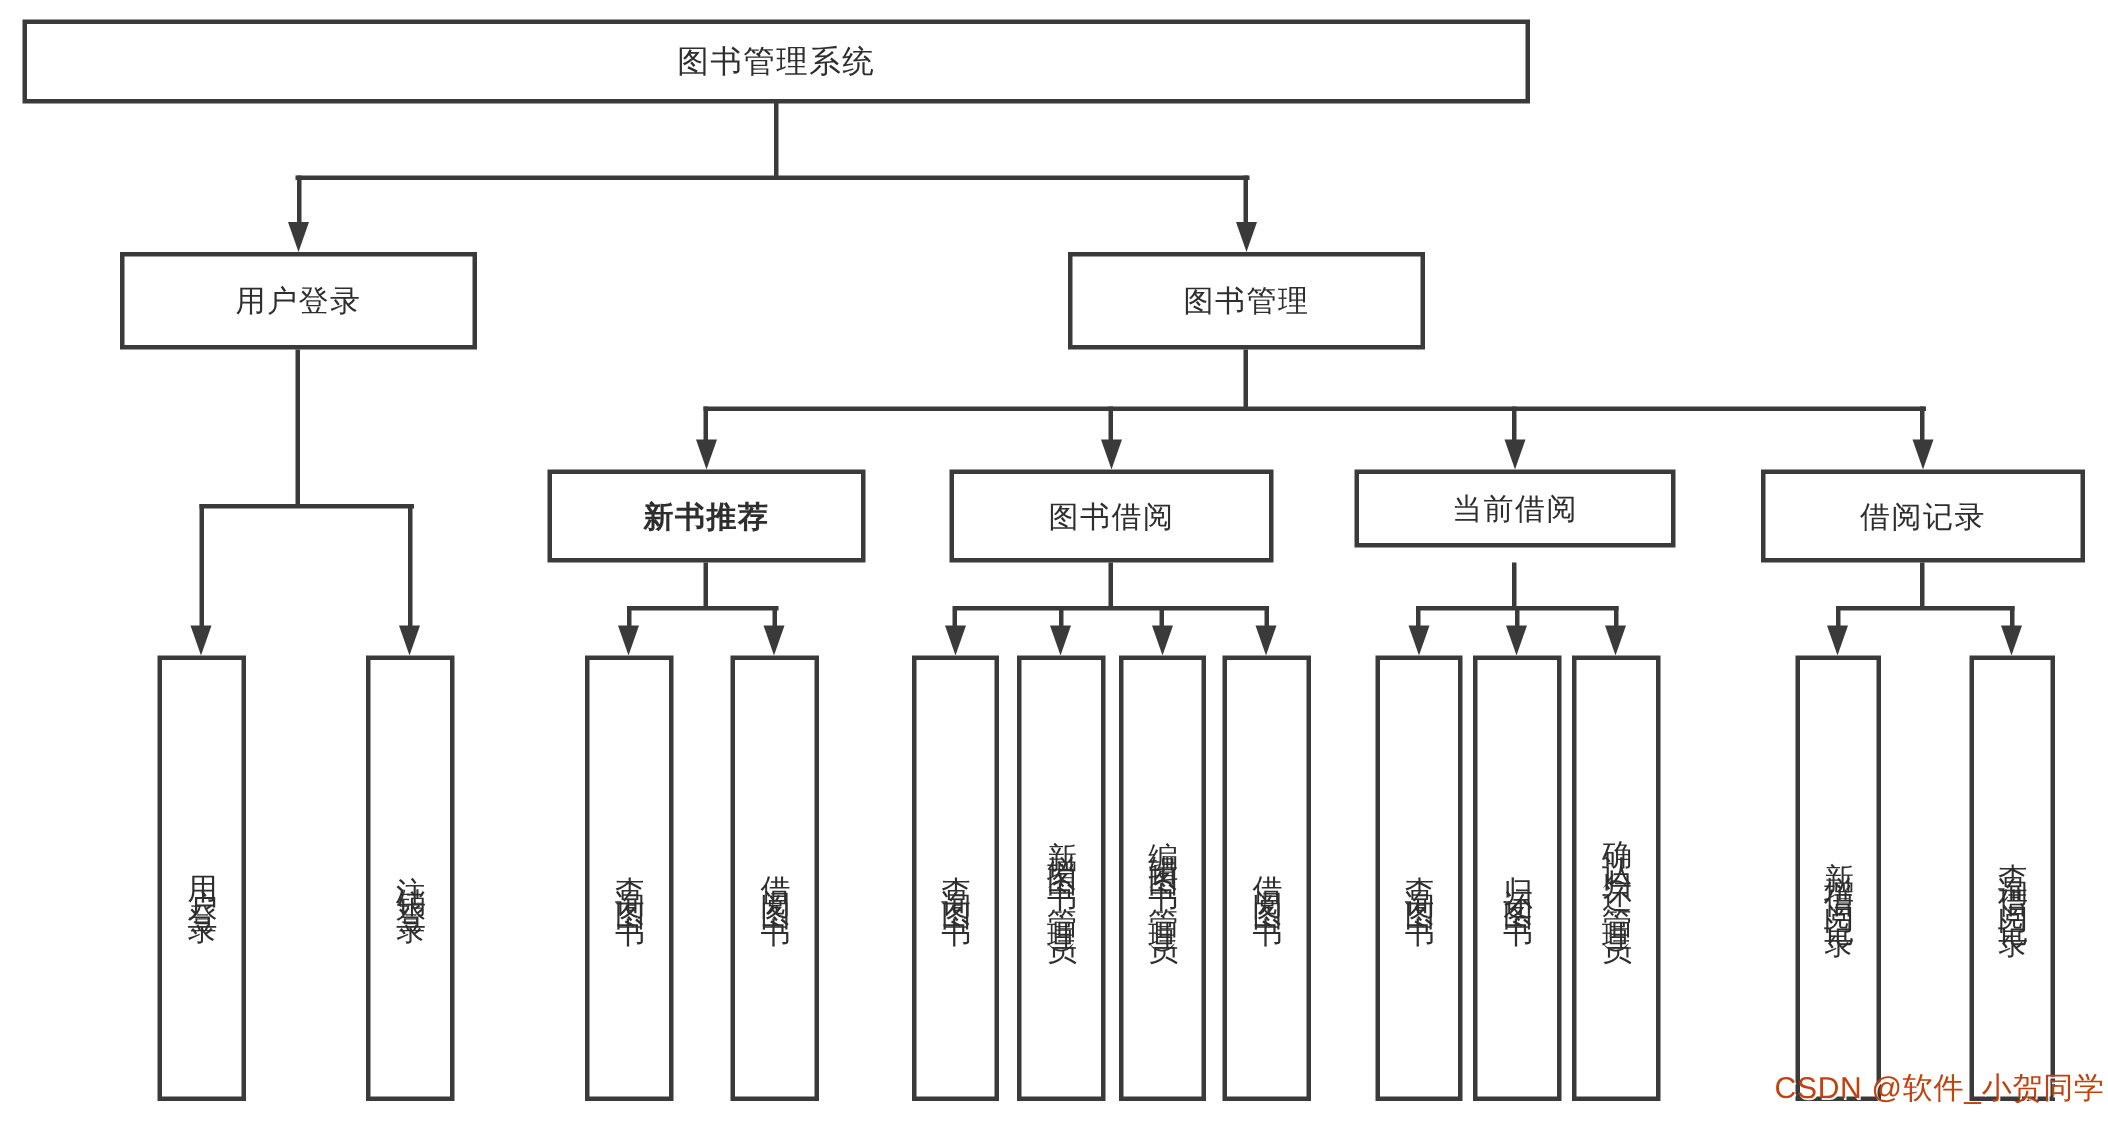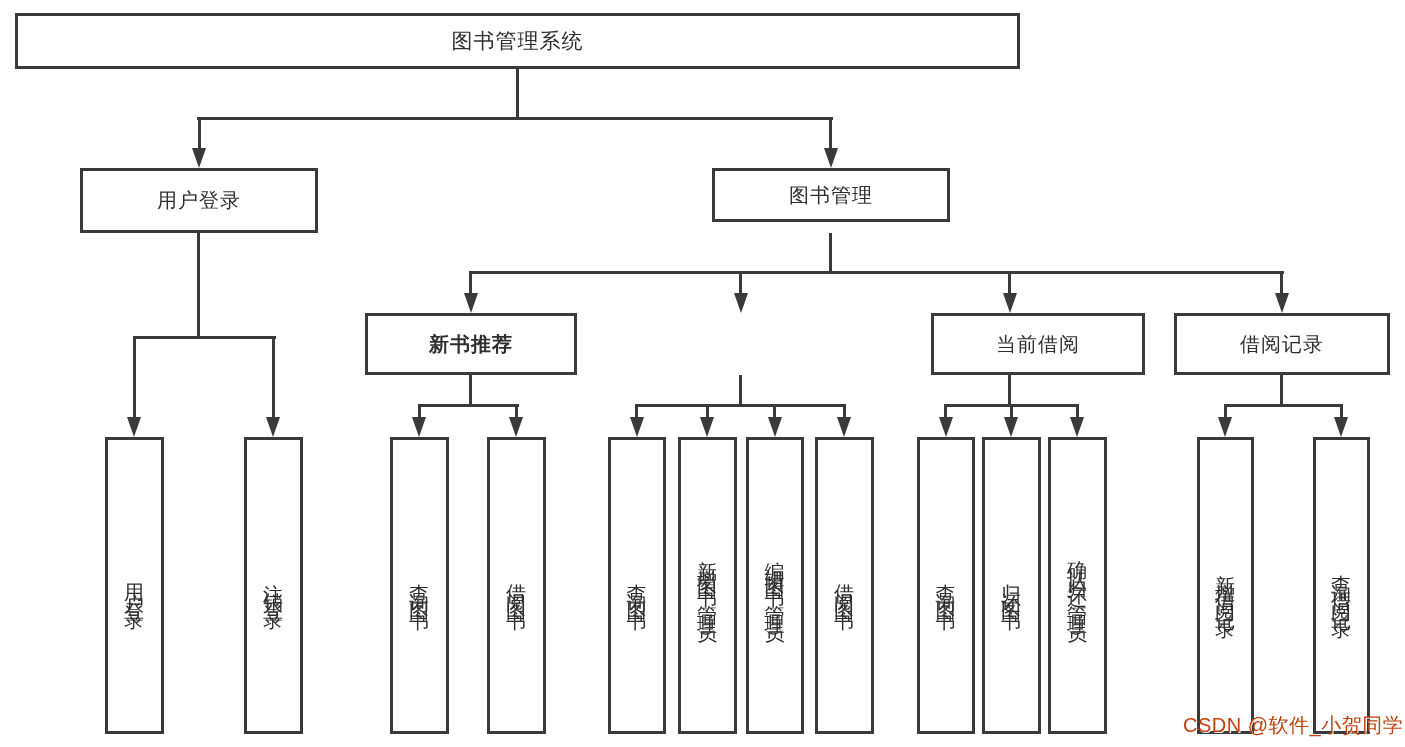--- a/index.html
+++ b/index.html
@@ -45,21 +45,21 @@
   <div class="v" style="left:516px;top:68px;height:50px;"></div>
   <div class="h" style="left:197px;top:117px;width:636px;"></div>
   <div class="v" style="left:198px;top:117px;height:33px;"></div>
   <div class="ar" style="left:192px;top:148px;"></div>
   <div class="v" style="left:829px;top:117px;height:33px;"></div>
   <div class="ar" style="left:824px;top:148px;"></div>
 
   <div class="box" style="left:80px;top:168px;width:238px;height:65px;">
     <span>用户登录</span>
   </div>
-  <div class="box" style="left:712px;top:168px;width:238px;height:54px;font-family:Liberation Mono, monospace;">
+  <div class="box" style="left:712px;top:168px;width:238px;height:65px;font-family:Liberation Mono, monospace;">
     <span>图书管理</span>
   </div>
 
   <div class="v" style="left:197px;top:233px;height:105px;"></div>
   <div class="h" style="left:133px;top:336px;width:143px;"></div>
   <div class="v" style="left:133px;top:336px;height:83px;"></div>
   <div class="ar" style="left:127px;top:417px;"></div>
   <div class="v" style="left:272px;top:336px;height:83px;"></div>
   <div class="ar" style="left:266px;top:417px;"></div>
 
@@ -70,21 +70,24 @@
   <div class="v" style="left:739px;top:271px;height:24px;"></div>
   <div class="ar" style="left:734px;top:293px;"></div>
   <div class="v" style="left:1008px;top:271px;height:24px;"></div>
   <div class="ar" style="left:1003px;top:293px;"></div>
   <div class="v" style="left:1280px;top:271px;height:24px;"></div>
   <div class="ar" style="left:1275px;top:293px;"></div>
 
   <div class="box" style="left:365px;top:313px;width:212px;height:62px;font-weight:bold;">
     <span>新书推荐</span>
   </div>
-  <div class="box" style="left:903px;top:313px;width:214px;height:62px;margin-left:28px;">
+  <div class="box" style="left:633px;top:313px;width:216px;height:62px;">
+    <span>图书借阅</span>
+  </div>
+  <div class="box" style="left:903px;top:313px;width:214px;height:52px;">
     <span>当前借阅</span>
   </div>
   <div class="box" style="left:1174px;top:313px;width:216px;height:62px;">
     <span>借阅记录</span>
   </div>
 
   <div class="v" style="left:469px;top:375px;height:31px;"></div>
   <div class="h" style="left:418px;top:404px;width:101px;"></div>
   <div class="v" style="left:418px;top:404px;height:16px;"></div>
   <div class="ar" style="left:412px;top:417px;"></div>

